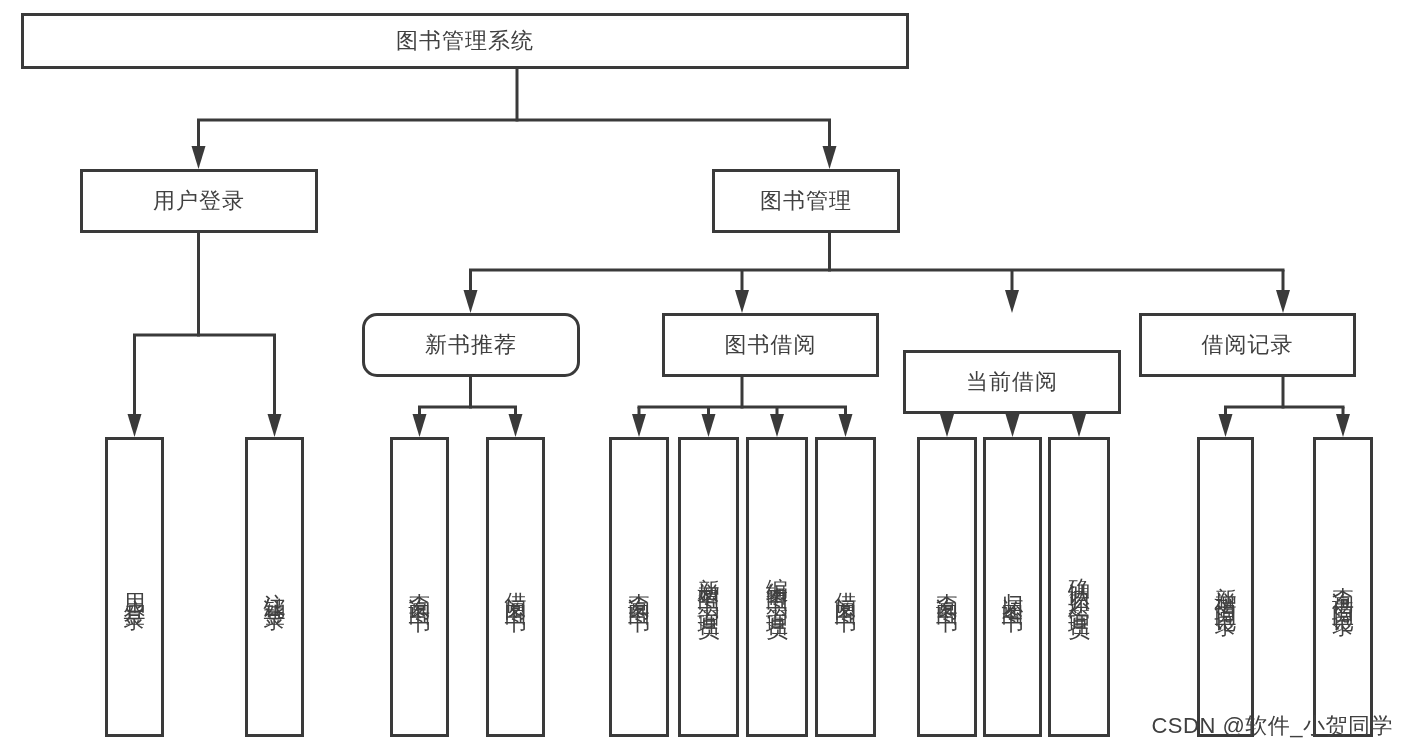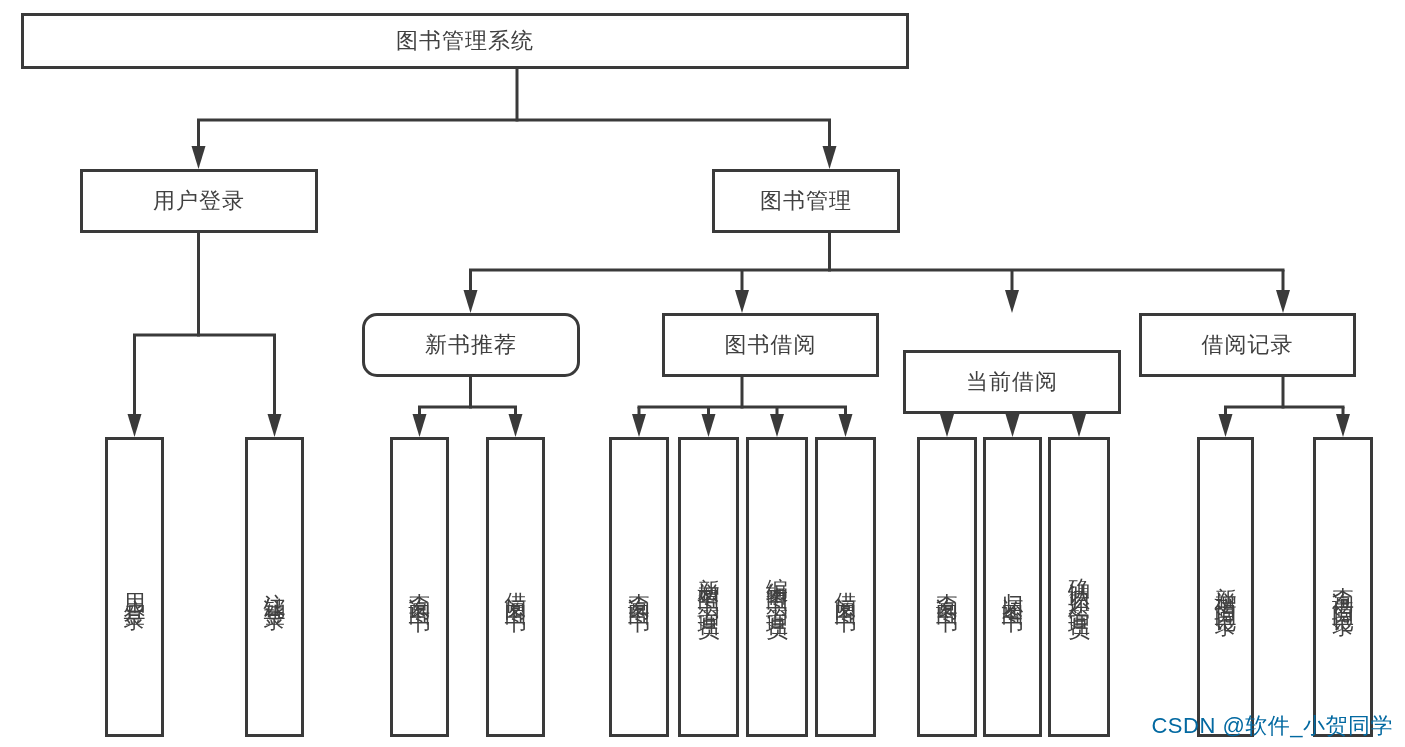--- a/index.html
+++ b/index.html
@@ -37,21 +37,21 @@
     writing-mode: vertical-rl;
     text-orientation: mixed;
     letter-spacing: 6px;
     white-space: nowrap;
   }
   .watermark {
     position: absolute;
     right: 12px;
     bottom: 6px;
     font-size: 22px;
-    color: #0369a1;
+    color: #404040;
     letter-spacing: 0.5px;
     white-space: nowrap;
   }
 </style>
 </head>
 <body>
 
 <div class="stage">
 
   <svg class="connectors" viewBox="0 0 1405 747" xmlns="http://www.w3.org/2000/svg">

